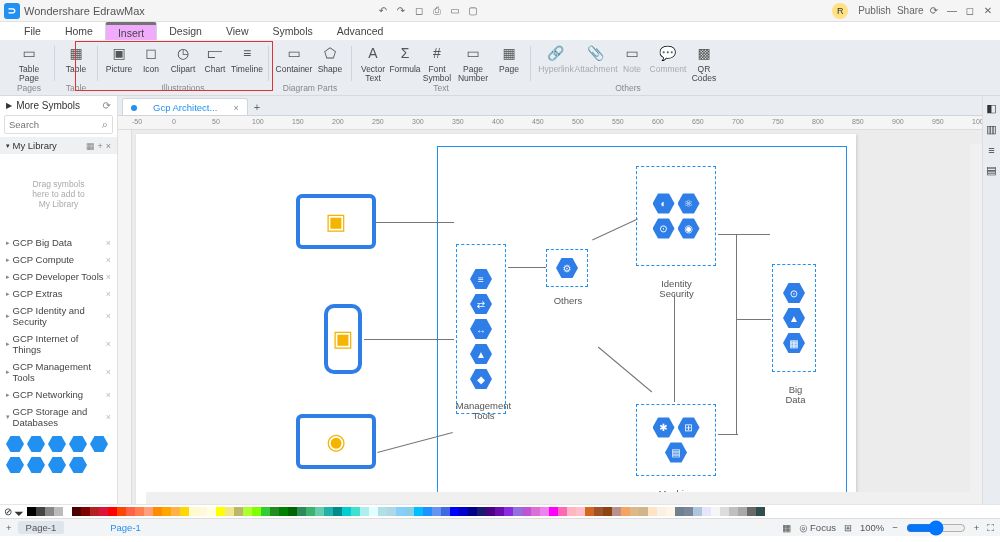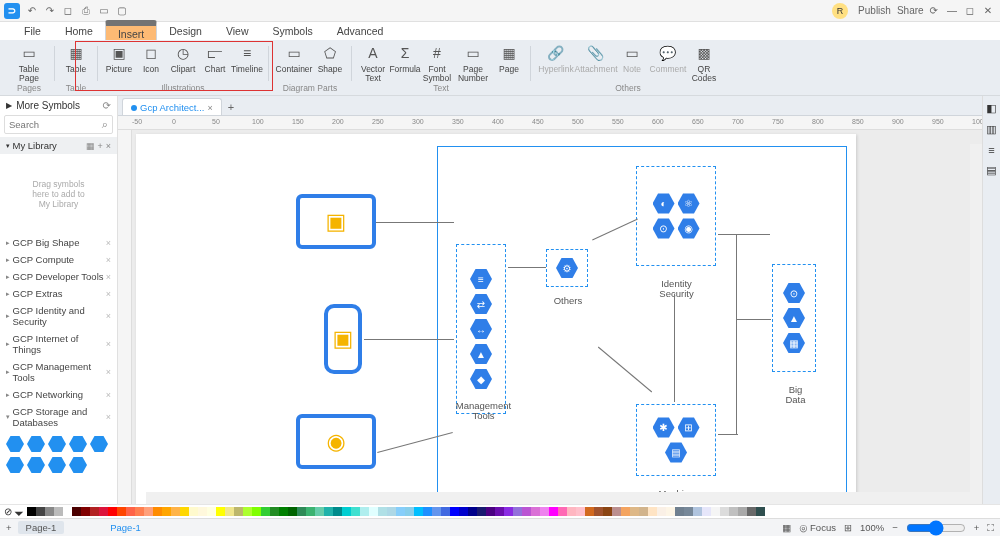--- a/index.html
+++ b/index.html
@@ -6,21 +6,21 @@
 body{width:1000px;height:542px;overflow:hidden;background:#fff;font-size:11px;color:#333}
 .titlebar{height:22px;background:#f5f5f5;display:flex;align-items:center;padding:0 4px;border-bottom:1px solid #e0e0e0}
 .titlebar .logo{width:16px;height:16px;background:#2290f0;border-radius:3px;display:flex;align-items:center;justify-content:center;color:#fff;font-weight:bold;font-size:10px;margin-right:4px}
 .titlebar .title{flex:1;font-size:11px;color:#555}
 .titlebar .winbtns{display:flex;gap:2px;align-items:center}
 .titlebar .winbtns span{width:16px;height:16px;display:inline-flex;align-items:center;justify-content:center;color:#666;cursor:pointer;font-size:10px}
 .titlebar .avatar{width:16px;height:16px;border-radius:50%;background:#ffe082;color:#333;display:inline-flex;align-items:center;justify-content:center;font-size:9px;margin-right:4px}
 .titlebar .topright{display:flex;gap:6px;align-items:center;font-size:10px;color:#666;margin-right:6px}
 .menubar{height:18px;display:flex;align-items:center;padding-left:12px;gap:0;font-size:10.5px}
 .menubar .mitem{padding:2px 12px;cursor:pointer;color:#444}
-.menubar .mitem.active{background:#fdba74;border-top:6px solid #737373;border-left:1px solid #d0d5db;border-right:1px solid #d0d5db;border-radius:3px 3px 0 0}
+.menubar .mitem.active{background:#f0abfc;border-top:3px solid #737373;border-left:1px solid #d0d5db;border-right:1px solid #d0d5db;border-radius:3px 3px 0 0}
 .ribbon{height:56px;background:#e9edf2;display:flex;padding:2px 6px 0;border-bottom:1px solid #d6dade}
 .rgroup{display:flex;flex-direction:column;align-items:center;padding:0 3px;position:relative}
 .rgroup .icons{display:flex;gap:0;height:40px;align-items:flex-start}
 .rbtn{display:flex;flex-direction:column;align-items:center;width:32px;padding-top:2px;cursor:pointer;font-size:8.5px;color:#444;text-align:center;line-height:1}
 .rbtn.wide{width:40px}
 .rbtn .ic{width:18px;height:18px;margin-bottom:3px;display:flex;align-items:center;justify-content:center;color:#555;font-size:14px}
 .rgroup .label{font-size:8.5px;color:#888;margin-top:1px}
 .rsep{width:1px;background:#d0d5db;margin:4px 2px 14px}
 .highlight-box{position:absolute;border:1px solid #d33;pointer-events:none;top:1px;left:75px;width:198px;height:50px;z-index:5}
 .workarea{display:flex;height:408px}
@@ -32,21 +32,21 @@
 .sidebar .search .sic{color:#888;font-size:11px}
 .sidebar .libhdr{background:#eef0f2;padding:3px 6px;display:flex;align-items:center;font-size:9.5px;margin-top:3px}
 .sidebar .libhdr .acts{margin-left:auto;display:flex;gap:3px;color:#888;font-size:9px}
 .sidebar .drop{margin:20px;height:40px;border:0;display:flex;align-items:center;justify-content:center;text-align:center;color:#aaa;font-size:8.5px;line-height:1.2}
 .sidebar .cat{padding:3px 6px;display:flex;align-items:center;font-size:9.5px;color:#444;cursor:pointer}
 .sidebar .cat .x{margin-left:auto;color:#bbb;font-size:9px}
 .sidebar .cat .caret{margin-right:3px;font-size:7px;color:#888}
 .sidebar .palette{display:flex;flex-wrap:wrap;gap:3px;padding:4px 6px}
 .sidebar .palette .hex{width:18px;height:18px;background:#2290f0;clip-path:polygon(25% 5%,75% 5%,100% 50%,75% 95%,25% 95%,0 50%)}
 .tabbar{background:#e9edf2;height:20px;display:flex;align-items:flex-end;padding-left:4px;border-bottom:1px solid #d0d5db}
-.tabbar .tab{background:#fff;padding:3px 8px 2px;font-size:9.5px;color:#2290f0;border:1px solid #d0d5db;border-bottom:none;border-radius:3px 3px 0 0;display:flex;align-items:center;gap:3px}
+.tabbar .tab{background:#fff;padding:3px 8px 2px;font-size:9.5px;color:#2290f0;border:1px solid #d0d5db;border-bottom:none;border-radius:3px 3px 0 0;display:flex;align-items:center;gap:16px}
 .tabbar .tab .dot{width:6px;height:6px;background:#2290f0;border-radius:50%}
 .tabbar .tab .close{color:#888;font-size:9px}
 .tabbar .plus{padding:2px 6px;color:#666;cursor:pointer}
 .canvas-wrap{flex:1;display:flex;flex-direction:column;position:relative;overflow:hidden}
 .ruler-h{height:14px;background:#f5f5f5;border-bottom:1px solid #ddd;font-size:7px;color:#888;position:relative;overflow:hidden}
 .ruler-h .tick{position:absolute;top:2px}
 .canvas-area{flex:1;display:flex;overflow:hidden}
 .ruler-v{width:14px;background:#f5f5f5;border-right:1px solid #ddd}
 .canvas{flex:1;background:#ececec;position:relative;overflow:hidden}
 .page{position:absolute;left:4px;top:4px;width:720px;height:410px;background:#fff;box-shadow:1px 1px 3px rgba(0,0,0,.15)}
@@ -65,20 +65,21 @@
 .statusbar .left{display:flex;align-items:center;gap:6px}
 .statusbar .right{margin-left:auto;display:flex;align-items:center;gap:8px}
 .scrolltrack-v{position:absolute;right:0;top:14px;bottom:0;width:12px;background:#f0f0f0}
 .scrolltrack-h{position:absolute;left:14px;right:12px;bottom:0;height:12px;background:#f0f0f0}
 </style>
 </head>
 <body>
 
 <div class="titlebar">
   <div class="logo">⊃</div>
+  <div class="title">Wondershare EdrawMax</div>
   <div class="winbtns">
     <span>↶</span>
     <span>↷</span>
     <span>◻</span>
     <span>⎙</span>
     <span>▭</span>
     <span>▢</span>
   </div>
   <div style="flex:1"></div>
   <div class="topright">
@@ -247,21 +248,21 @@
           <span>+</span>
           <span>×</span>
         </span>
     </div>
     <div class="drop" style="white-space:pre">Drag symbols
 here to add to
 My Library</div>
     <div id="cats">
         <div class="cat">
           <span class="caret">▸</span>
-          <span>GCP Big Shape</span>
+          <span>GCP Big Data</span>
           <span class="x">×</span>
         </div>
         <div class="cat">
           <span class="caret">▸</span>
           <span>GCP Compute</span>
           <span class="x">×</span>
         </div>
         <div class="cat">
           <span class="caret">▸</span>
           <span>GCP Developer Tools</span>

